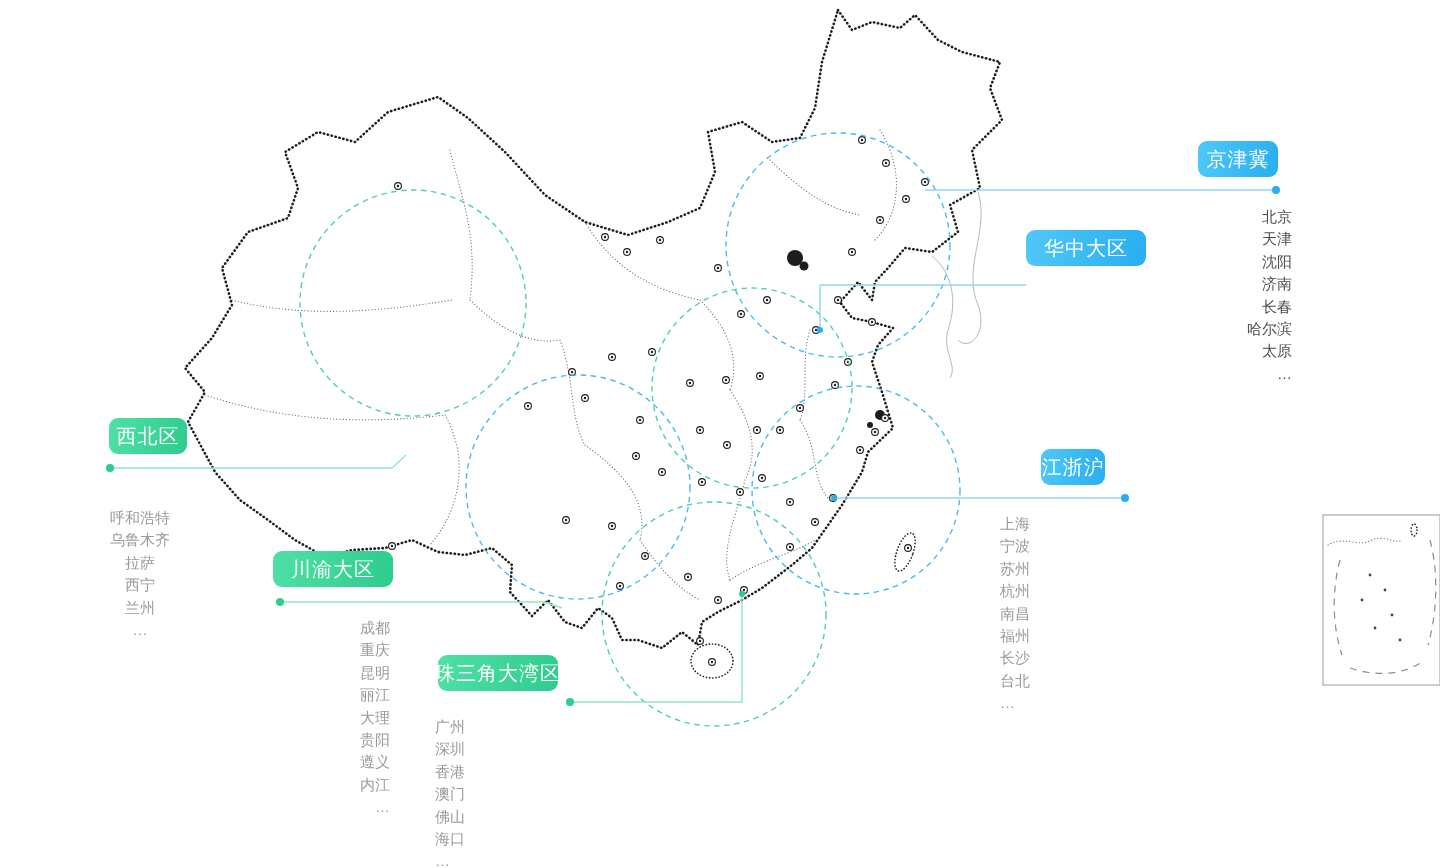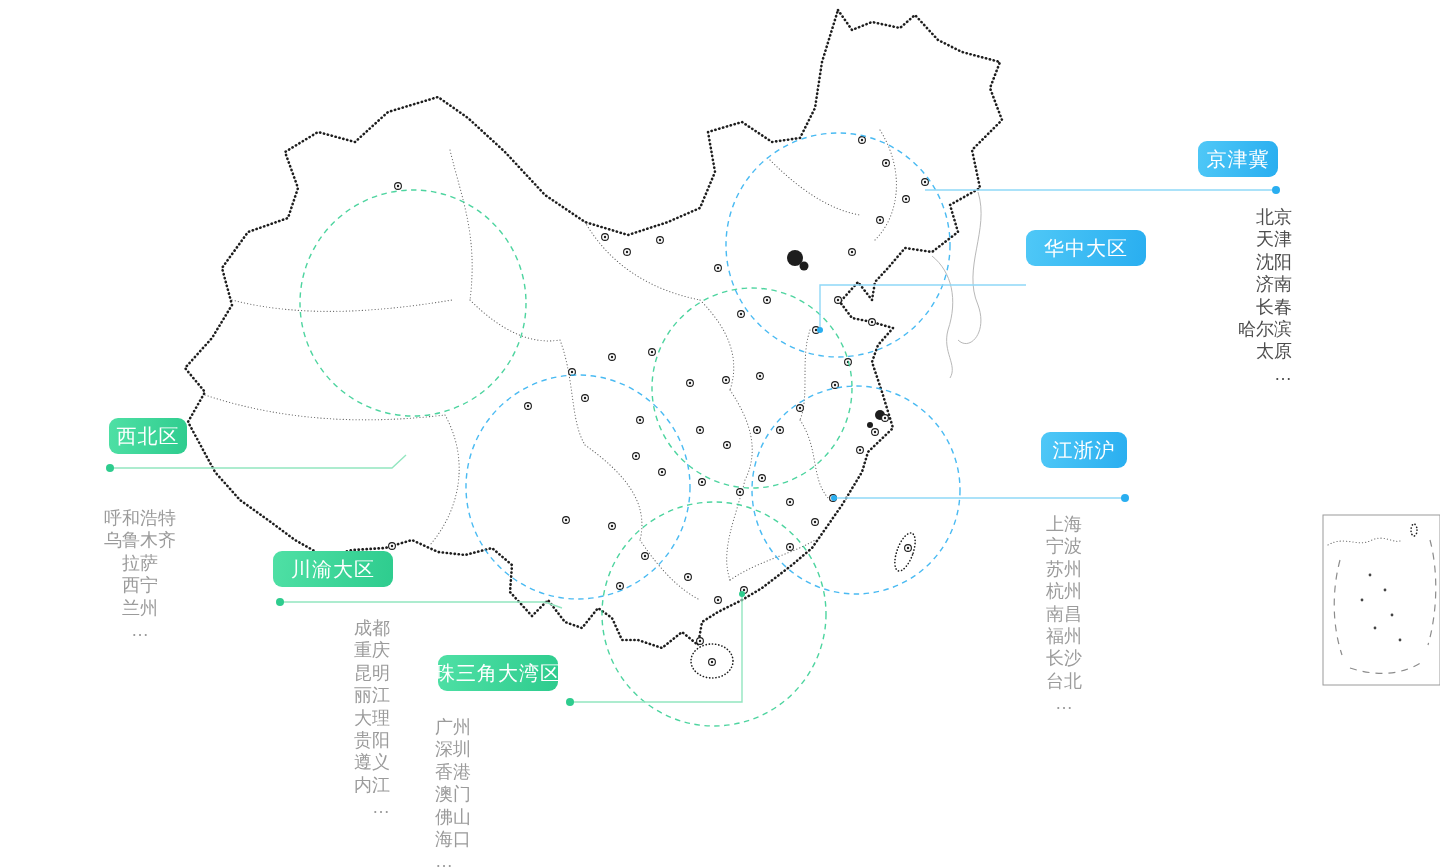--- a/index.html
+++ b/index.html
@@ -30,32 +30,32 @@
 
   .inset-rect{fill:#fff;stroke:#9a9a9a;stroke-width:1}
   .dash9{fill:none;stroke:#8c8c8c;stroke-width:1.2;stroke-dasharray:7 6}
   .islet{fill:#444}
 
   .tag{position:absolute;height:36px;display:flex;align-items:center;justify-content:center;
        color:#fff;font-size:20px;letter-spacing:1px;border-radius:9px;white-space:nowrap}
   .tag-blue{background:linear-gradient(100deg,var(--accent-blue-light,#4fc8f7),var(--accent-blue,#29aef0))}
   .tag-green{background:linear-gradient(100deg,var(--accent-green-light,#4fe0a5),var(--accent-green,#2ecc8e))}
 
-  .list{position:absolute;font-size:18px;color:var(--list-gray,#9b9b9b)}
+  .list{position:absolute;font-size:15px;color:var(--list-gray,#9b9b9b)}
   .list .city{line-height:22.4px}
   .list-dark{color:var(--list-dark,#4d4d4d)}
 
   #tag-jingjinji{left:1198px;top:141px;width:80px}
   #list-jingjinji{left:1180px;top:206px;width:112px;text-align:right}
   #tag-huazhong{left:1026px;top:230px;width:120px}
   #list-huazhong{left:1000px;top:295px;width:128px;text-align:right}
   #tag-xibei{left:109px;top:418px;width:78px}
   #list-xibei{left:75px;top:507px;width:130px;text-align:center}
-  #tag-jiangzhehu{left:1041px;top:432px;width:86px}
-  #list-jiangzhehu{left:1000px;top:513px;width:128px;text-align:center}
+  #tag-jiangzhehu{left:1041px;top:449px;width:64px}
+  #list-jiangzhehu{left:1000px;top:513px;width:128px;text-align:left}
   #tag-chuanyu{left:273px;top:551px;width:120px}
   #list-chuanyu{left:270px;top:617px;width:120px;text-align:right}
   #tag-zhusanjiao{left:438px;top:655px;width:120px}
   #list-zhusanjiao{left:435px;top:716px;width:120px;text-align:left}
 </style>
 </head>
 <body>
 
 <div class="stage">
 

